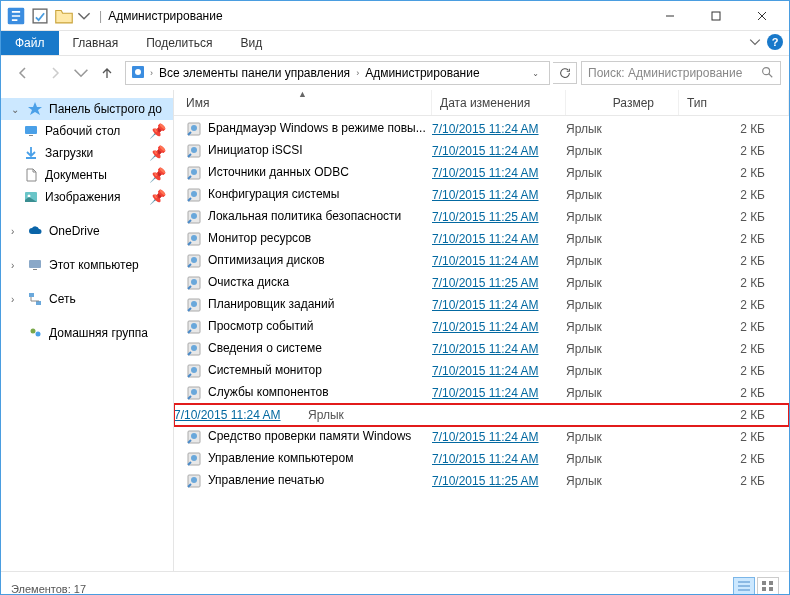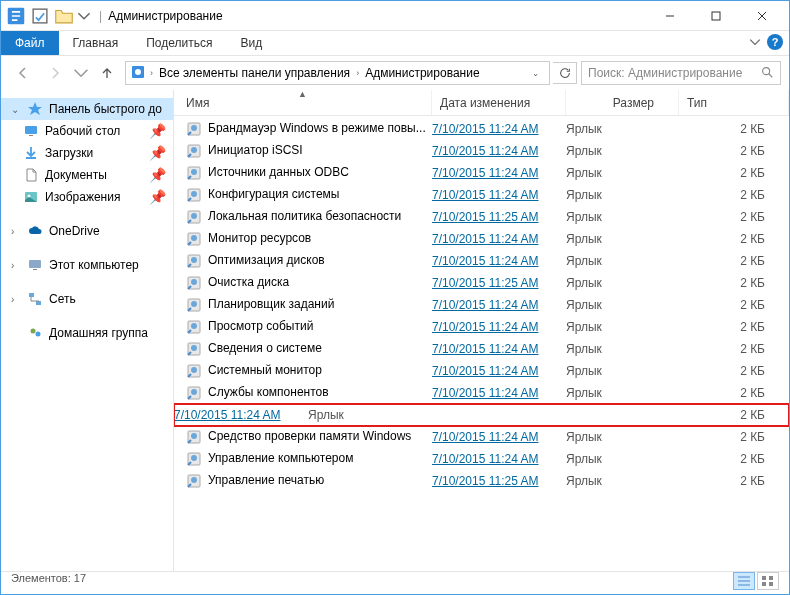--- a/index.html
+++ b/index.html
@@ -49,21 +49,21 @@
     
     .file-list { flex: 1; overflow: auto; padding-top: 2px; }
     .file-row { display: flex; height: 22px; align-items: center; font-size: 12px; }
     .file-row.highlighted { outline: 2px solid #e21b1b; outline-offset: -1px; }
     .cell-name { width: 258px; padding-left: 12px; display: flex; gap: 6px; white-space: nowrap; overflow: hidden; }
     .cell-date { width: 134px; color: #0369a1; text-decoration: underline; }
     .cell-type { width: 110px; color: #555; }
     .cell-size { flex: 1; text-align: right; padding-right: 24px; color: #555; }
     .file-icon { width: 16px; height: 16px; flex-shrink: 0; }
     
-    .statusbar { height: 24px; border-top: 1px solid #e5e5e5; display: flex; align-items: flex-start; padding: 0 10px; font-size: 11px; color: #555; gap: 20px; }
+    .statusbar { height: 24px; border-top: 1px solid #e5e5e5; display: flex; align-items: flex-end; padding: 0 10px; font-size: 11px; color: #555; gap: 20px; }
     .status-views { margin-left: auto; display: flex; gap: 2px; }
     .view-btn { width: 22px; height: 18px; border: 1px solid #ccc; display: flex; align-items: center; justify-content: center; }
     .view-btn.active { background: #cce8ff; border-color: #7bb6e8; }
     
     .dropdown-arrow { font-size: 8px; color: #555; margin-left: auto; padding-right: 6px; }
   </style>
 </head>
 <body>
 
 <div class="titlebar">

